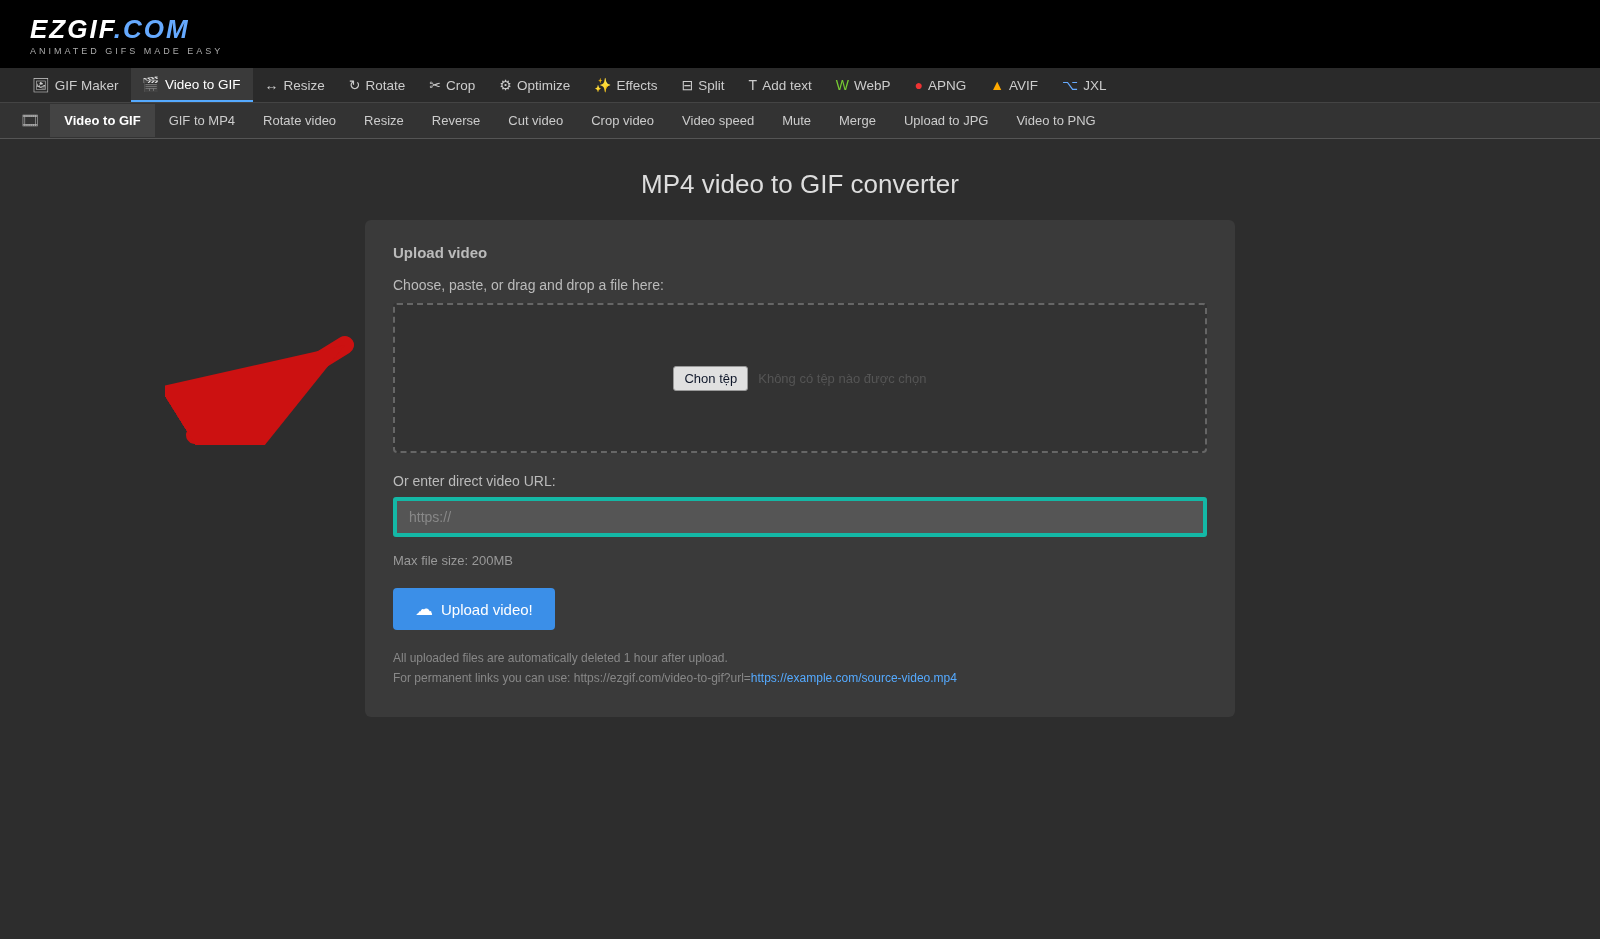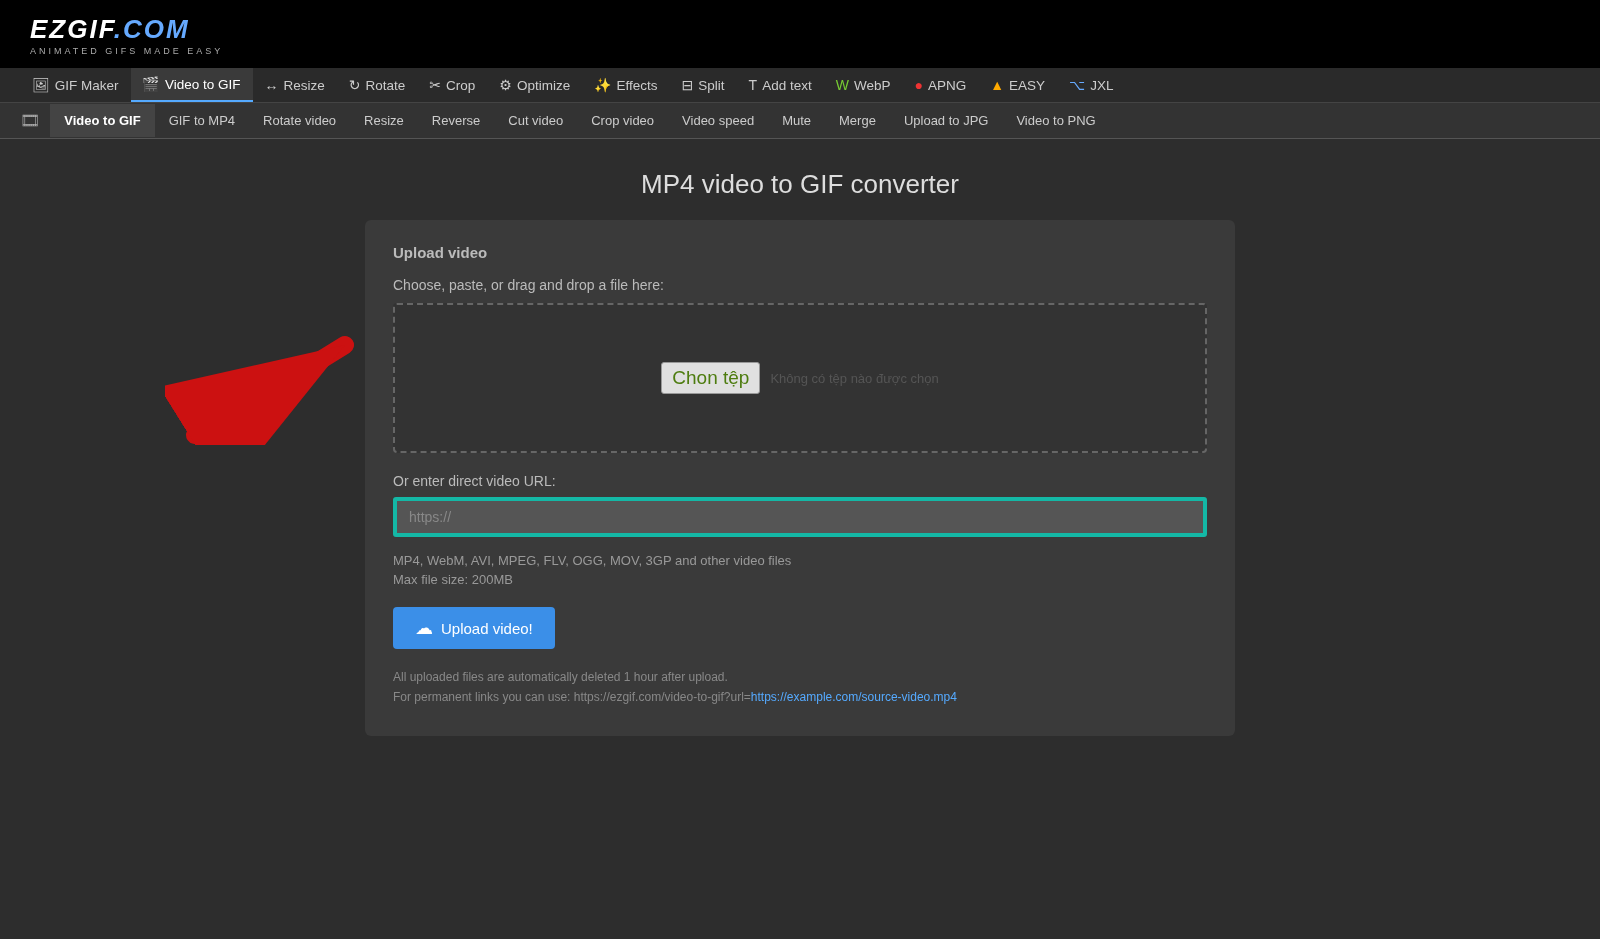--- a/index.html
+++ b/index.html
@@ -132,24 +132,24 @@
       margin-bottom: 20px;
       background: #333;
     }
     .file-input-wrapper {
       display: flex;
       align-items: center;
       gap: 10px;
     }
     .choose-file-btn {
       background: #e0e0e0;
-      color: #4d7c0f;
+      color: #0f172a;
       border: 1px solid #999;
       padding: 4px 10px;
-      font-size: 19px;
+      font-size: 13px;
       cursor: pointer;
       border-radius: 3px;
     }
     .file-no-chosen {
       font-size: 13px;
       color: #555;
     }
     
 
     
@@ -268,21 +268,21 @@
   <a class="top-nav-item">
     <span class="nav-icon" style="color:#7c3">W</span>
     <span>WebP</span>
   </a>
   <a class="top-nav-item">
     <span class="nav-icon" style="color:#e33">●</span>
     <span>APNG</span>
   </a>
   <a class="top-nav-item">
     <span class="nav-icon" style="color:#fa0">▲</span>
-    <span>EASY</span>
+    <span>AVIF</span>
   </a>
   <a class="top-nav-item">
     <span class="nav-icon" style="color:#6af">⌥</span>
     <span>JXL</span>
   </a>
 </nav>
 
 <nav class="sub-nav">
   <span class="sub-nav-icon">🎞</span>
   <span class="sub-nav-item active">Video to GIF</span>
@@ -320,21 +320,20 @@
             <polygon points="0 0, 10 3.5, 0 7" fill="#cc1111"></polygon>
           </marker>
         </defs>
         <path d="M 30 120 C 60 100, 100 80, 180 30" stroke="#cc1111" stroke-width="18" fill="none" marker-end="url(#arrowhead)" stroke-linecap="round"></path>
       </svg>
     </div>
 
     <div class="url-label">Or enter direct video URL:</div>
     <input class="url-input" type="text" placeholder="https://" style="">
 
-    <div class="formats-text">MP4, WebM, AVI, MPEG, FLV, OGG, MOV, 3GP and other video files</div>
     <div class="maxsize-text">Max file size: 200MB</div>
 
     <button class="upload-btn">
       <span style="font-size:18px;">☁</span>
       <span>Upload video!</span>
     </button>
 
     <div class="info-text">
       <div>All uploaded files are automatically deleted 1 hour after upload.</div>
       <div>

